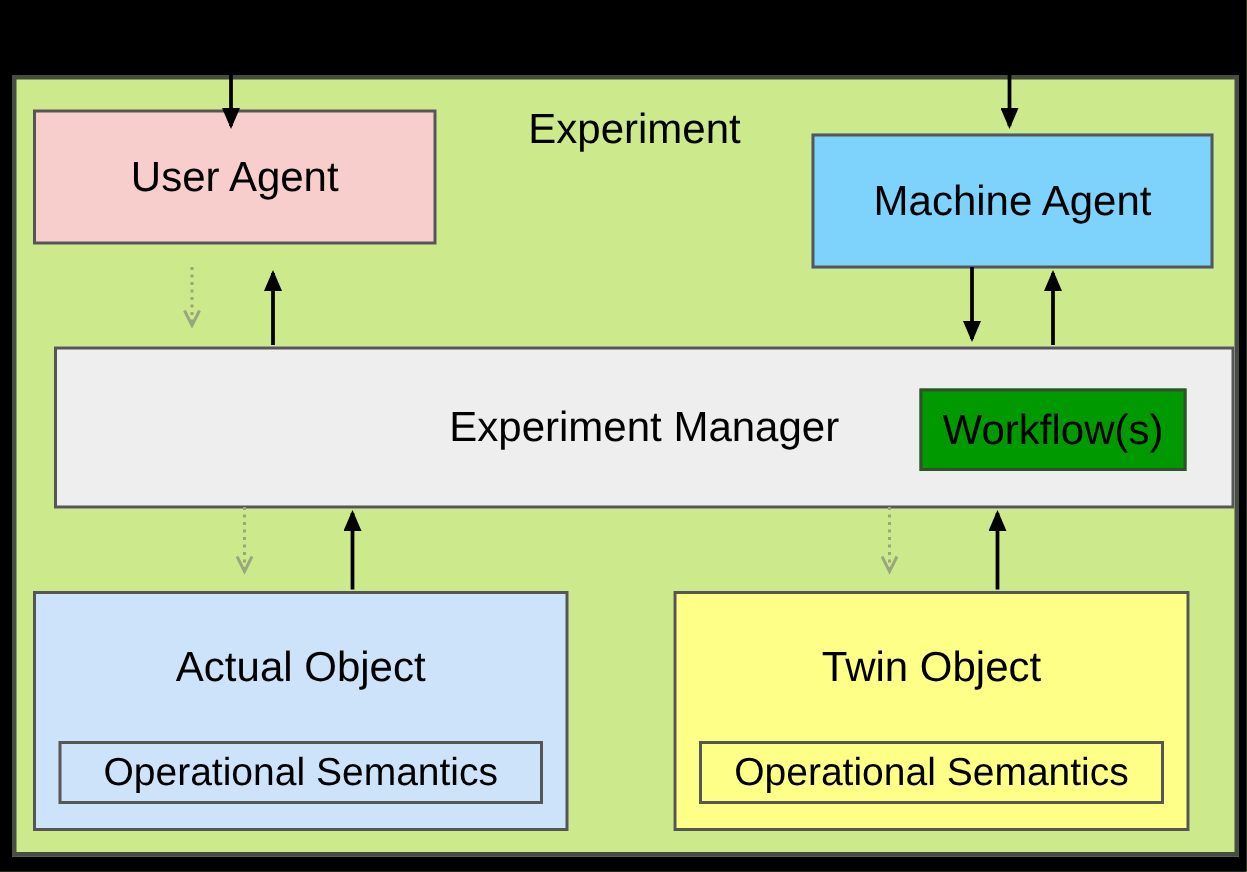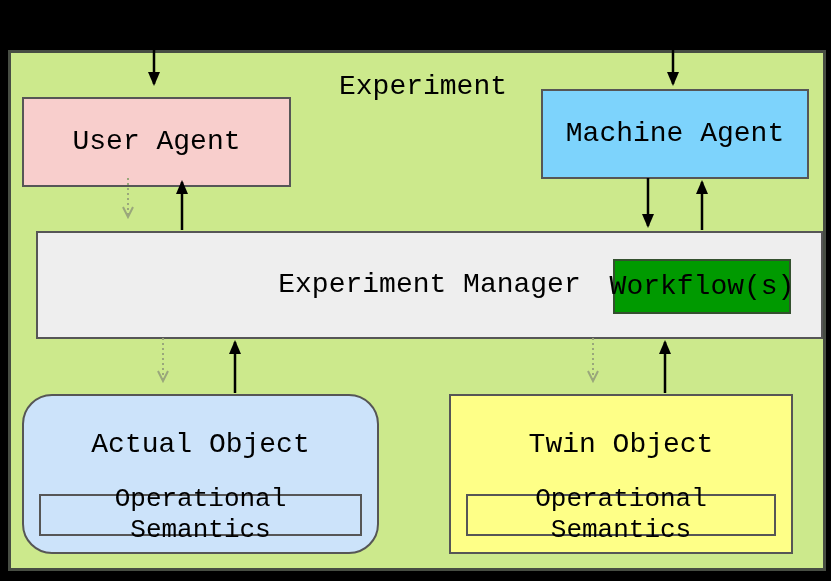--- a/index.html
+++ b/index.html
@@ -1,33 +1,33 @@
 <!DOCTYPE html>
 <html><head>
 <meta charset="utf-8">
 <style>
   html,body{margin:0;padding:0;background:#000;}
   .canvas{position:relative;width:831px;height:581px;background:#000;overflow:hidden;
-          font-family:Liberation Mono, monospace;color:#000;}
+          font-family:Liberation Sans, sans-serif;color:#000;}
   .panel{position:absolute;left:8px;top:50px;width:818px;height:521px;
          background:#cce98c;border:3px solid #474d43;box-sizing:border-box;}
   .node{position:absolute;box-sizing:border-box;border:2px solid #565656;
         display:flex;align-items:center;justify-content:center;
         font-size:28px;line-height:1.2;text-align:center;}
   .title{position:absolute;left:292px;top:16px;width:240px;height:34px;
          font-size:28px;display:flex;align-items:center;justify-content:center;}
-  .user-agent{left:11px;top:44px;width:269px;height:90px;background:#f8cecc;}
+  .user-agent{left:11px;top:20px;width:269px;height:90px;background:#f8cecc;}
   .machine-agent{left:530px;top:36px;width:268px;height:90px;background:#7dd3fc;}
   .manager{left:25px;top:178px;width:787px;height:108px;background:#eeeeee;
            flex-direction:column;}
   .workflow{left:602px;top:206px;width:178px;height:55px;background:#009a00;
             color:#000000;border-color:#33502e;}
   .object-box{top:341px;height:160px;display:flex;flex-direction:column;
               align-items:stretch;justify-content:flex-start;}
-  .actual{left:11px;width:357px;background:#cce3fa;border-radius:30px;}
+  .actual{left:11px;width:357px;background:#cce3fa;}
   .twin{left:438px;width:344px;background:#feff87;}
   .object-label{flex:1;display:flex;align-items:center;justify-content:center;
                 font-size:28px;}
   .opsem{margin:0 15px 16px 15px;height:42px;box-sizing:border-box;
          border:2px solid #565656;display:flex;align-items:center;justify-content:center;
          font-size:26px;}
   .arrows{position:absolute;left:0;top:0;width:831px;height:581px;
           pointer-events:none;z-index:5;}
 </style>
 </head>

